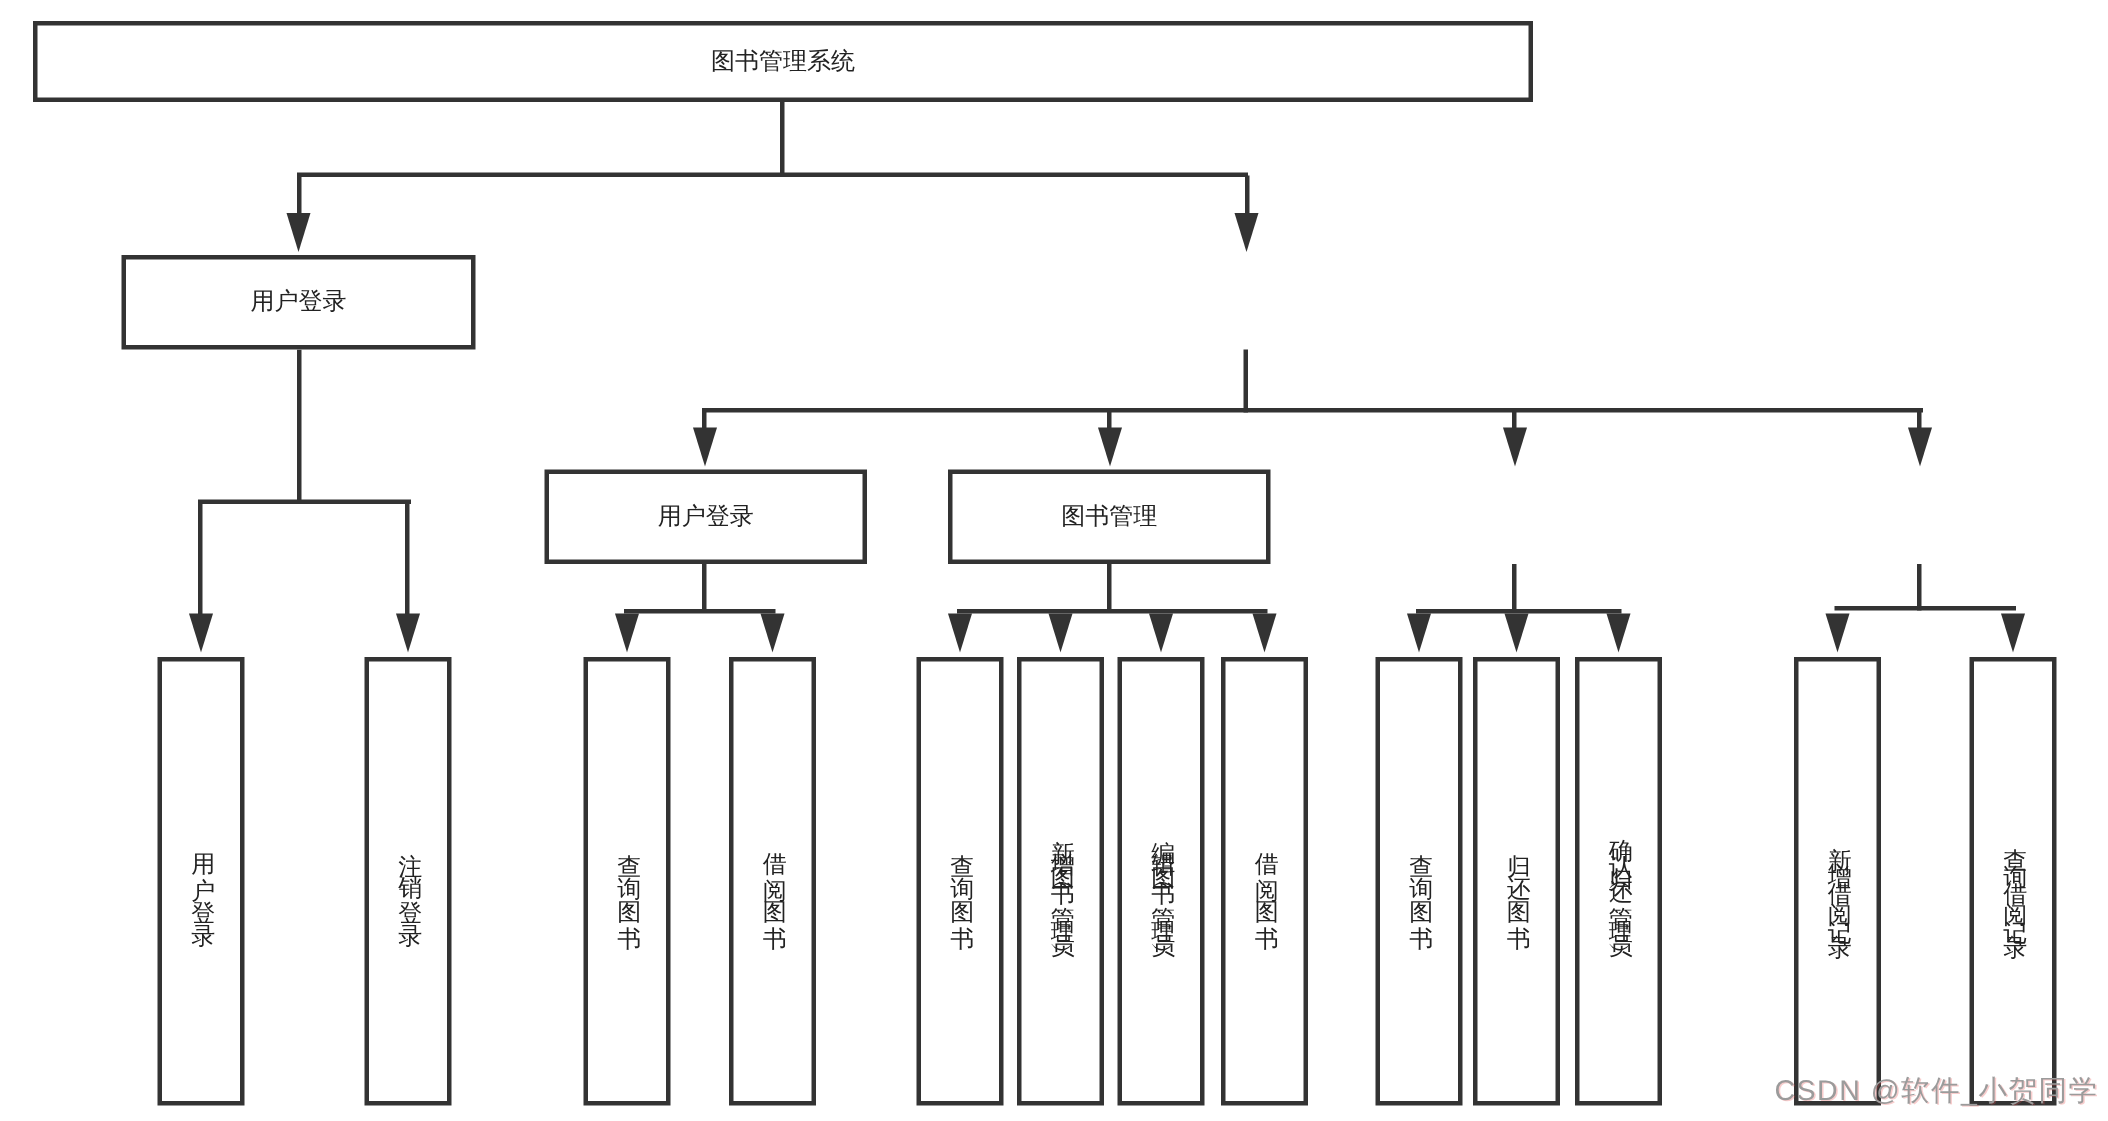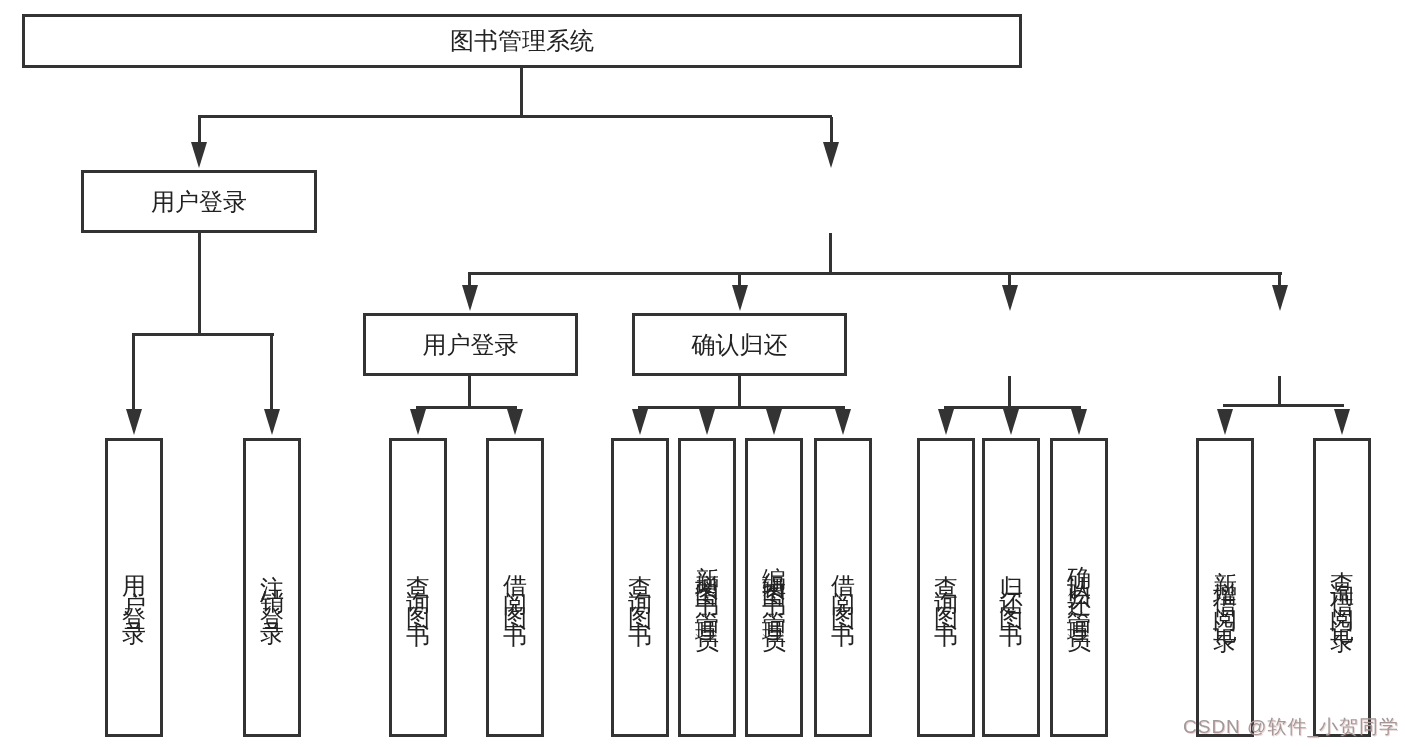--- a/index.html
+++ b/index.html
@@ -34,21 +34,21 @@
     border-right: 8px solid transparent;
     border-top: 26px solid #333333;
   }
   
   .node {
     position: absolute;
     box-sizing: border-box;
     background: #ffffff;
     border: 3px solid #333333;
     color: #222222;
-    font-size: 24px;
+    font-size: 16px;
     display: flex;
     align-items: center;
     justify-content: center;
     white-space: nowrap;
   }
   .leaf {
     top: 438px;
     width: 58px;
     height: 299px;
   }
@@ -123,21 +123,21 @@
   <div class="vline" style="left:1278px;top:376px;height:31px"></div>
   <div class="hline" style="left:1223px;top:404px;width:121px"></div>
   <div class="arrow" style="left:1217px;top:409px"></div>
   <div class="arrow" style="left:1334px;top:409px"></div>
 
   <div class="node" style="left:22px;top:14px;width:1000px;height:54px">图书管理系统</div>
 
   <div class="node" style="left:81px;top:170px;width:236px;height:63px">用户登录</div>
 
   <div class="node" style="left:363px;top:313px;width:215px;height:63px">用户登录</div>
-  <div class="node" style="left:632px;top:313px;width:215px;height:63px">确认归还</div>
+  <div class="node" style="left:632px;top:313px;width:215px;height:63px">图书管理</div>
 
   <div class="node leaf vnode ls4" style="left:105px">用户登录</div>
   <div class="node leaf vnode ls4" style="left:243px">注销登录</div>
 
   <div class="node leaf vnode ls4" style="left:389px">查询图书</div>
   <div class="node leaf vnode ls4" style="left:486px">借阅图书</div>
 
   <div class="node leaf vnode ls4" style="left:611px">查询图书</div>
   <div class="node leaf vnode ls9" style="left:678px">新增图书（管理员）</div>
   <div class="node leaf vnode ls9" style="left:745px">编辑图书（管理员）</div>

